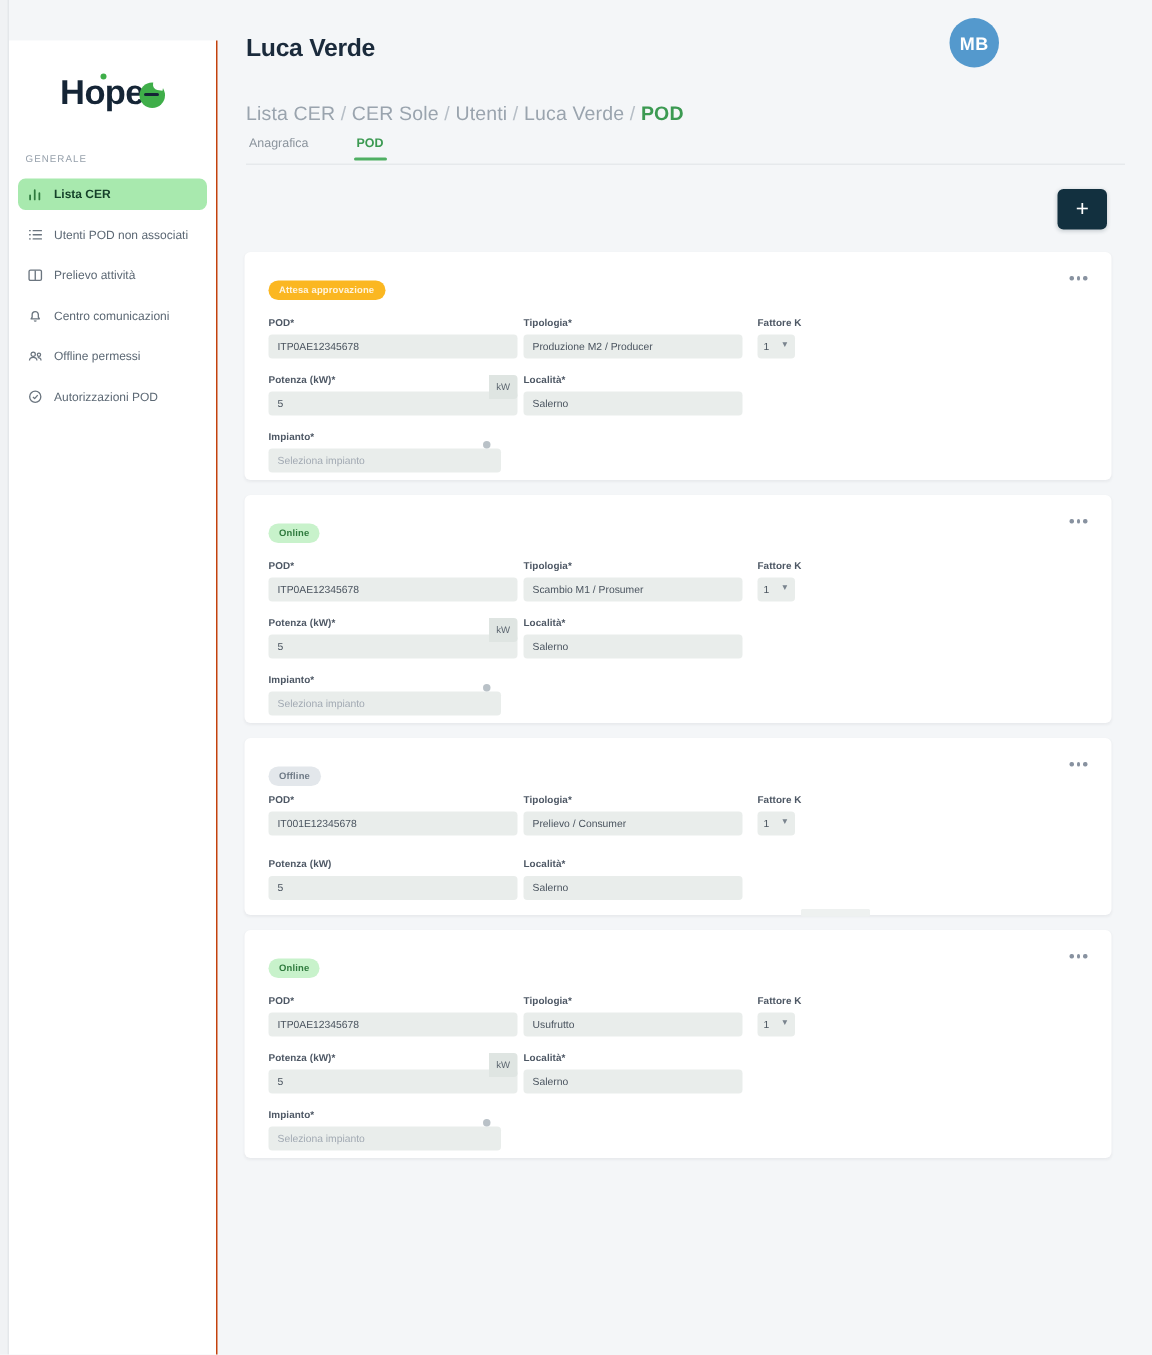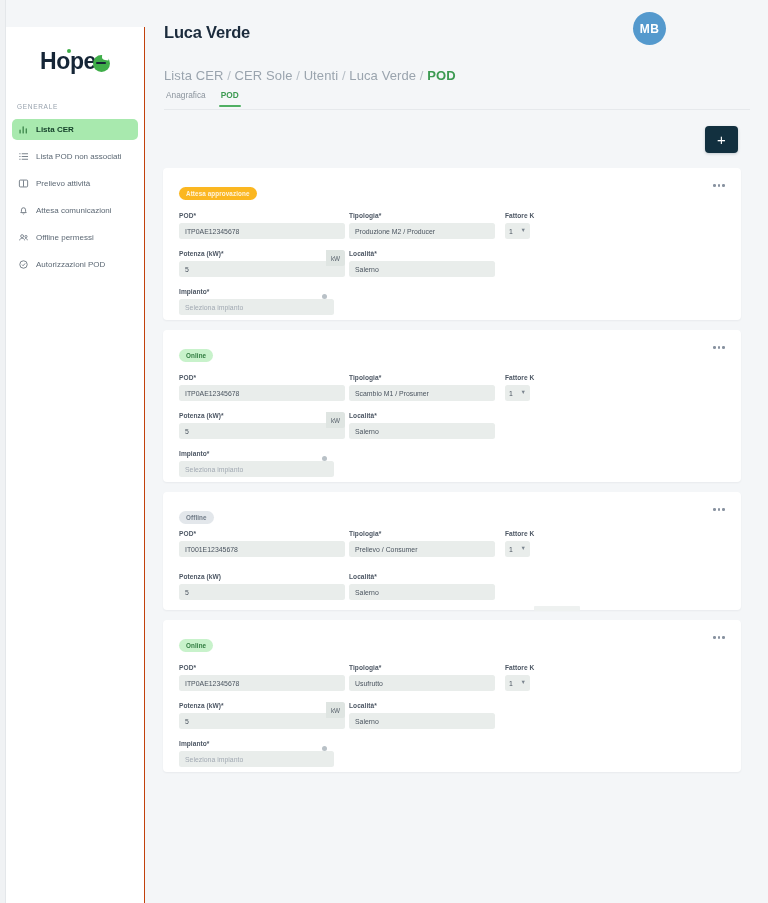--- a/index.html
+++ b/index.html
@@ -72,21 +72,21 @@
   .breadcrumb {
     position: absolute; left: 19px; top: 68px;
     font-size: 13px; color: #9aa4ae; letter-spacing: 0.1px;
   }
   .breadcrumb .crumb { color: #9aa4ae; cursor: pointer; }
   .breadcrumb .sep { color: #b6bec6; }
   .breadcrumb .current { color: #3c9a52; font-weight: bold; cursor: default; }
 
   .tabs {
     position: absolute; left: 19px; top: 88px; width: 586px; height: 22px;
-    border-bottom: 1px solid #e6e9ec; display: flex; gap: 11px; align-items: flex-start;
+    border-bottom: 1px solid #e6e9ec; display: flex; gap: 28px; align-items: flex-start;
   }
   .tab {
     font-size: 8.3px; color: #8b949d; padding: 2px 2px 6px 2px;
     cursor: pointer; position: relative;
   }
   .tab.active { color: #3c9a52; font-weight: bold; }
   .tab.active::after {
     content: ""; position: absolute; left: 0; right: 0; bottom: -1px;
     height: 2px; background: #4faf63; border-radius: 2px;
   }
@@ -191,41 +191,41 @@
         </span>
         <span>Lista CER</span>
       </div>
 
       <div class="nav-item">
         <span class="ico">
           <svg width="11" height="11" viewBox="0 0 16 16" fill="none" stroke="#6b757f" stroke-width="1.3" stroke-linecap="round">
             <path d="M6 4h8M6 8h8M6 12h8M2.5 4h.6M2.5 8h.6M2.5 12h.6"></path>
           </svg>
         </span>
-        <span>Lista POD non associati</span>
+        <span>Utenti POD non associati</span>
       </div>
 
       <div class="nav-item">
         <span class="ico">
           <svg width="11" height="11" viewBox="0 0 16 16" fill="none" stroke="#6b757f" stroke-width="1.3" stroke-linejoin="round">
             <rect x="2" y="3" width="12" height="10" rx="1.4"></rect>
               <path d="M8 3.5v9"></path>
           </svg>
         </span>
         <span>Prelievo attività</span>
       </div>
 
       <div class="nav-item">
         <span class="ico">
           <svg width="11" height="11" viewBox="0 0 16 16" fill="none" stroke="#6b757f" stroke-width="1.3" stroke-linejoin="round">
             <path d="M4 11h8l-1-1.6V7a3 3 0 0 0-6 0v2.4L4 11z"></path>
               <path d="M7 12.6a1.1 1.1 0 0 0 2 0"></path>
           </svg>
         </span>
-        <span>Attesa comunicazioni</span>
+        <span>Centro comunicazioni</span>
       </div>
 
       <div class="nav-item">
         <span class="ico">
           <svg width="11" height="11" viewBox="0 0 16 16" fill="none" stroke="#6b757f" stroke-width="1.2" stroke-linejoin="round">
             <circle cx="6" cy="6" r="2.1"></circle>
               <path d="M2.4 12.2c0-2 1.6-3.1 3.6-3.1s3.6 1.1 3.6 3.1"></path>
             <circle cx="11.6" cy="6.6" r="1.6"></circle>
               <path d="M10.4 9.4c1.7-.2 3.2.8 3.2 2.6"></path>
           </svg>

